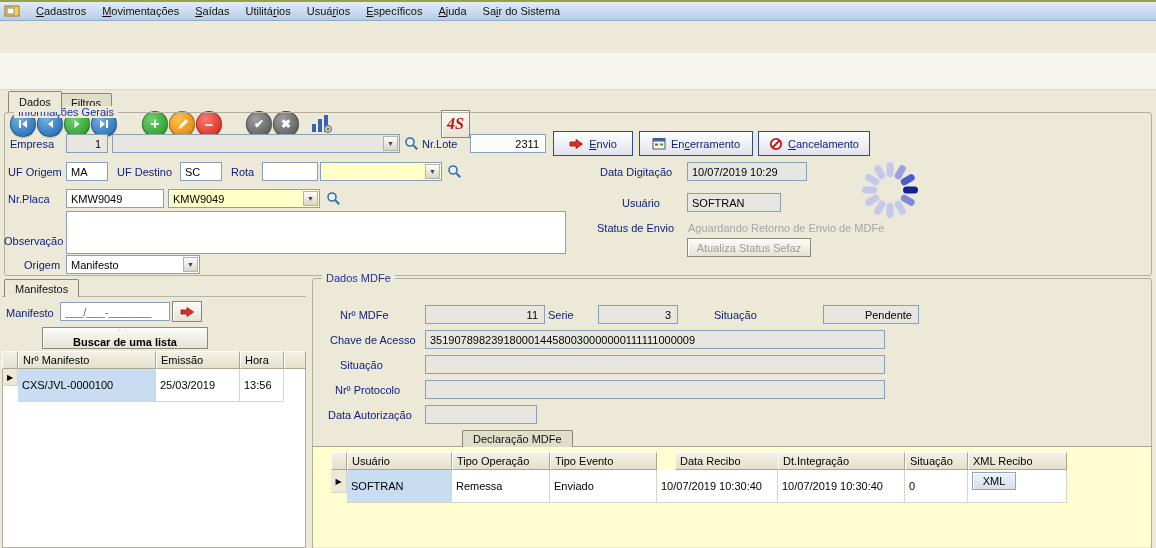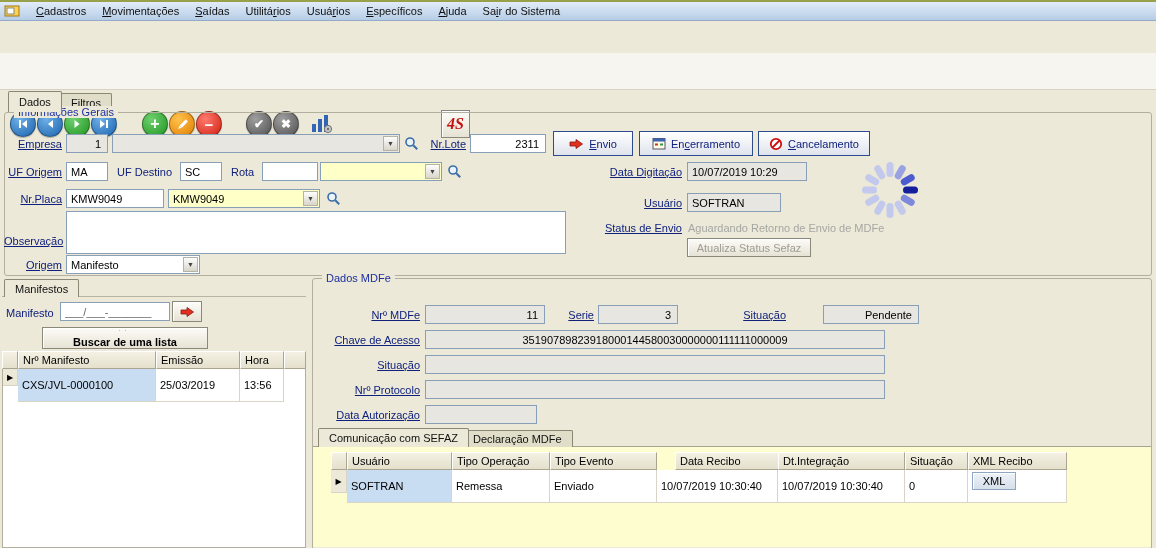--- a/index.html
+++ b/index.html
@@ -22,21 +22,21 @@
   
   .toolbar{position:absolute;left:0;top:53px;width:1156px;height:37px;background:#f6f5ef;border-bottom:1px solid #d6d3c4;}
   .circ{position:absolute;top:58px;width:26px;height:26px;border-radius:50%;display:flex;align-items:center;justify-content:center;border:1px solid rgba(0,0,0,.35);color:#fff;font-size:13px;font-weight:bold;box-shadow:0 1px 1px rgba(0,0,0,.25);}
   .c-blue{background:radial-gradient(circle at 35% 30%,#6fb0e8,#1a63ad);}
   .c-green{background:radial-gradient(circle at 35% 30%,#6ed06e,#1f9420);}
   .c-orange{background:radial-gradient(circle at 35% 30%,#ffc24d,#e07c00);}
   .c-red{background:radial-gradient(circle at 35% 30%,#ff7a6e,#cf1d10);}
   .c-gray{background:radial-gradient(circle at 35% 30%,#9f9f9f,#4f4f4f);}
   
   .lbl{position:absolute;color:#10217d;white-space:nowrap;}
-  .lbl.r{text-align:right;text-decoration:underline;}
+  .lbl.r{text-align:left;}
   .field{position:absolute;height:19px;border:1px solid #87a0b8;background:#fff;padding:2px 4px;line-height:14px;white-space:nowrap;overflow:hidden;font-size:11px;}
   .field.ro{background:#e7e6e0;}
   .field.right{text-align:right;padding-right:6px;}
   input.field{font-family:"Liberation Sans",sans-serif;}
   .yellow{background:#ffffc8 !important;}
   .dd{position:absolute;right:1px;top:1px;bottom:1px;width:15px;background:linear-gradient(#fdfdfd,#d8d5ca);border:1px solid #b5b2a6;display:flex;align-items:center;justify-content:center;font-size:7px;color:#444;}
   .btn{position:absolute;border:1px solid #2f4b8f;background:linear-gradient(#ffffff,#dfe3ec);color:#10217d;display:flex;align-items:center;justify-content:center;gap:5px;font-size:11px;cursor:default;}
   .wbtn{position:absolute;border:1px solid #8a887a;background:linear-gradient(#fdfcf8,#e6e2d4);color:#000;display:flex;align-items:center;justify-content:center;gap:5px;font-size:11px;box-shadow:inset 1px 1px 0 #fff;cursor:default;}
   .wbtn.disabled{color:#9e9c94;}
   .stab{position:absolute;display:flex;align-items:center;padding:0 10px;border:1px solid #8a8775;border-bottom:none;border-radius:2px 2px 0 0;background:#e0ddc8;color:#111;white-space:nowrap;}
@@ -310,35 +310,32 @@
   <span class="gtitle" style="left:322px;top:272px;">Dados MDFe</span>
 
   <span class="lbl r" style="left:340px;top:309px;width:80px;">Nrº MDFe</span>
   <div class="field ro right" style="left:425px;top:305px;width:120px;">11</div>
   <span class="lbl r" style="left:548px;top:309px;width:46px;">Serie</span>
   <div class="field ro right" style="left:598px;top:305px;width:80px;">3</div>
   <span class="lbl r" style="left:714px;top:309px;width:72px;">Situação</span>
   <div class="field ro right" style="left:790px;top:305px;width:96px;margin-left:33px;">Pendente</div>
 
   <span class="lbl r" style="left:330px;top:334px;width:90px;">Chave de Acesso</span>
-  <div class="field ro" style="left:425px;top:330px;width:460px;text-align:center;">35190789823918000144580030000000111111000009</div>
+  <div class="field ro" style="left:425px;top:330px;width:460px;">35190789823918000144580030000000111111000009</div>
 
   <span class="lbl r" style="left:340px;top:359px;width:80px;">Situação</span>
   <div class="field ro" style="left:425px;top:355px;width:460px;"></div>
 
   <span class="lbl r" style="left:335px;top:384px;width:85px;">Nrº Protocolo</span>
   <div class="field ro" style="left:425px;top:380px;width:460px;"></div>
 
   <span class="lbl r" style="left:328px;top:409px;width:92px;">Data Autorização</span>
   <div class="field ro" style="left:425px;top:405px;width:112px;"></div>
 
   <div class="yellowpanel" style="left:313px;top:446px;width:838px;height:101px;"></div>
-  <div class="stab active" style="left:318px;top:428px;height:19px;z-index:2;">
-      <span>Comunicação com SEFAZ</span>
-    </div>
   <div class="stab" style="left:462px;top:430px;height:17px;">
       <span>Declaração MDFe</span>
     </div>
 
   <div class="ghead" style="left:331px;top:452px;width:16px;"></div>
   <div class="ghead" style="left:347px;top:452px;width:105px;">Usuário</div>
   <div class="ghead" style="left:452px;top:452px;width:98px;">Tipo Operação</div>
   <div class="ghead" style="left:550px;top:452px;width:107px;">Tipo Evento</div>
   <div class="ghead" style="left:675px;top:452px;width:121px;">Data Recibo</div>
   <div class="ghead" style="left:778px;top:452px;width:127px;">Dt.Integração</div>

